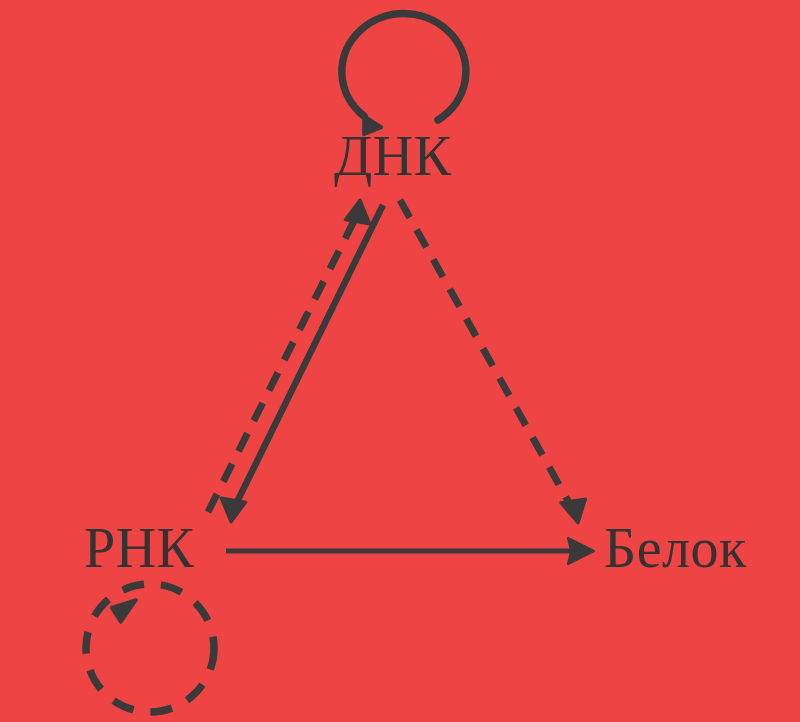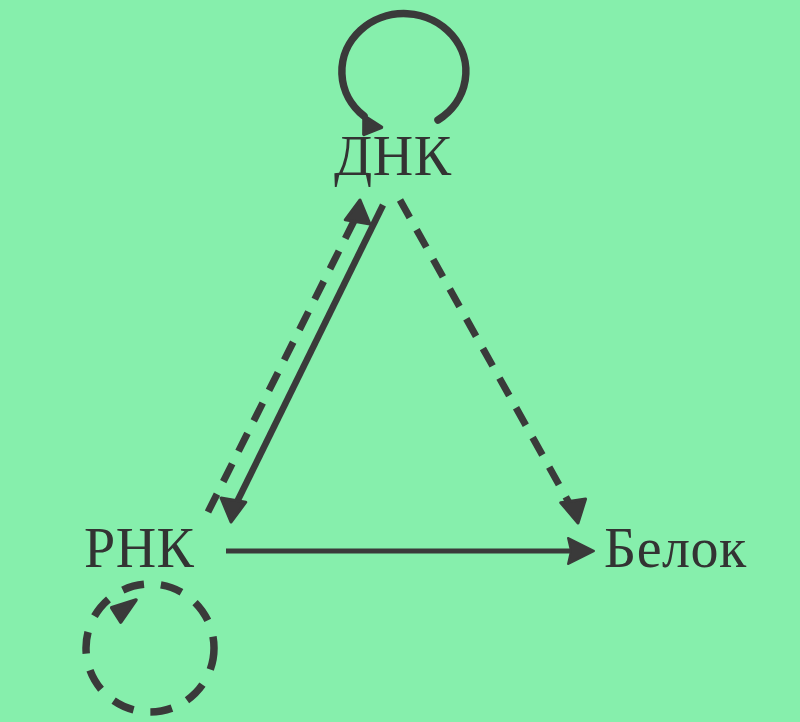--- a/index.html
+++ b/index.html
@@ -50,21 +50,21 @@
   }
   #label-protein {
     left: 604px;
     top: 520px;
     font-size: 56px;
   }
 </style>
 </head>
 <body style="background: rgb(242, 242, 242);">
 
-<div id="diagram-root" style="background: #86efac;">
+<div id="diagram-root" style="background: #ef4444;">
 
   <svg id="diagram-svg" viewBox="0 0 800 722" xmlns="http://www.w3.org/2000/svg">
 
     <g>
 
       <path d="M 438 120
                A 62 58 0 1 0 364 116" fill="none" stroke="#3a3a3a" stroke-width="7.5" stroke-linecap="round"></path>
 
       <path d="M 364 116 L 376 133 L 357 133 Z" fill="#3a3a3a" stroke="#3a3a3a" stroke-width="3.5" stroke-linejoin="round" transform="rotate(-22 364 116)"></path>
     </g>

